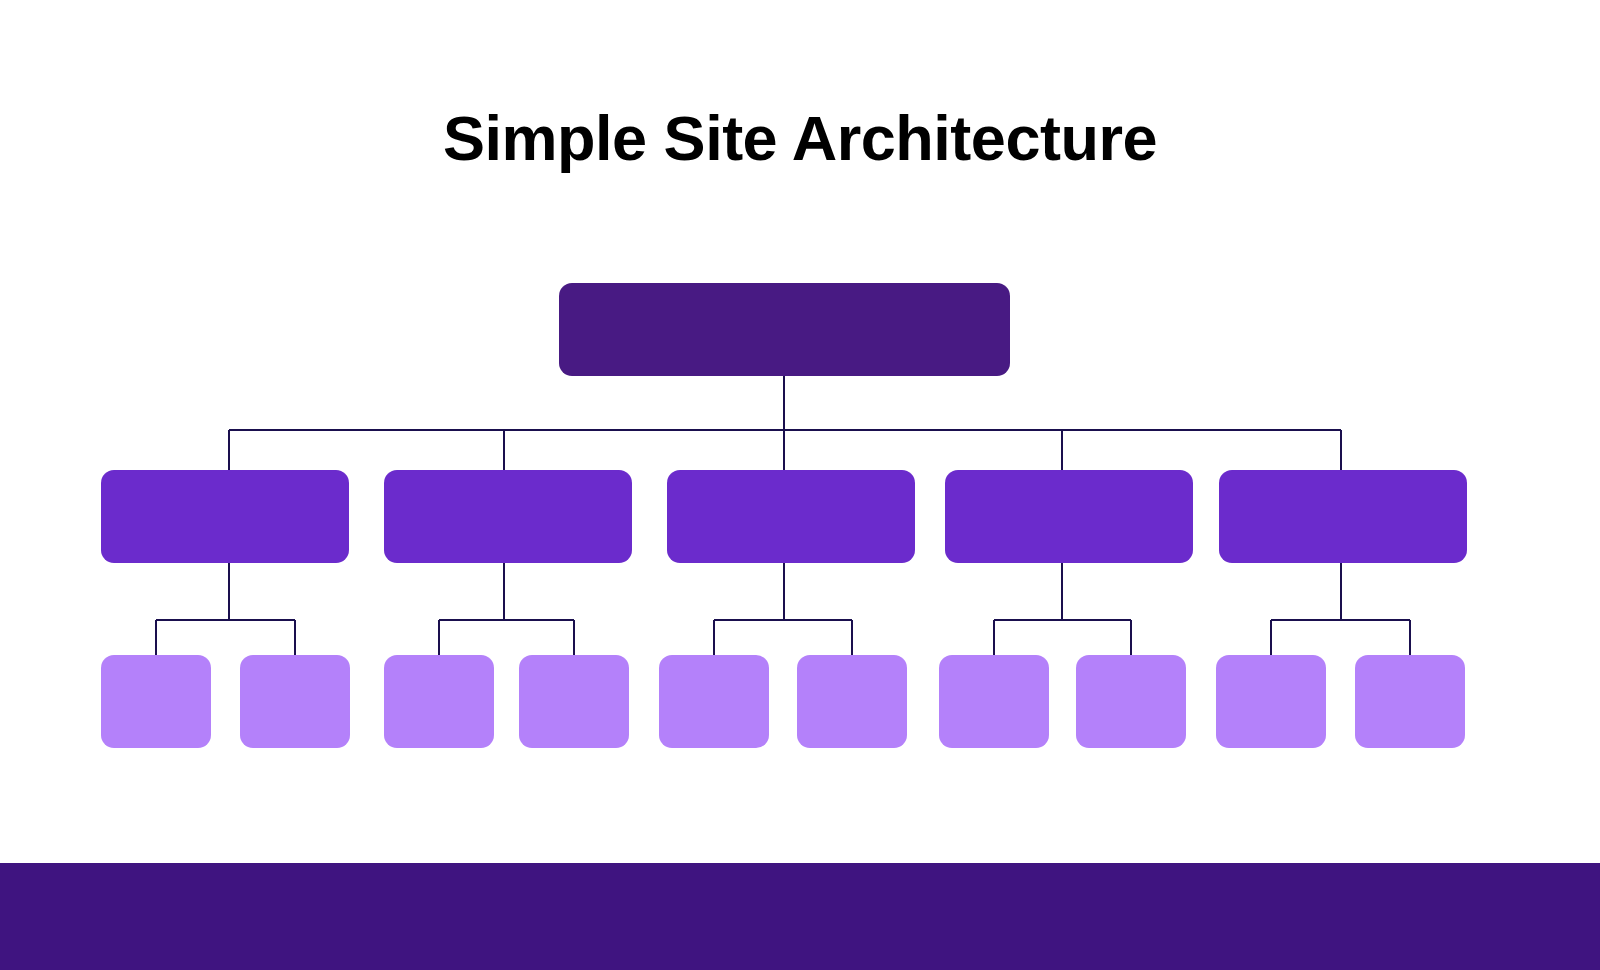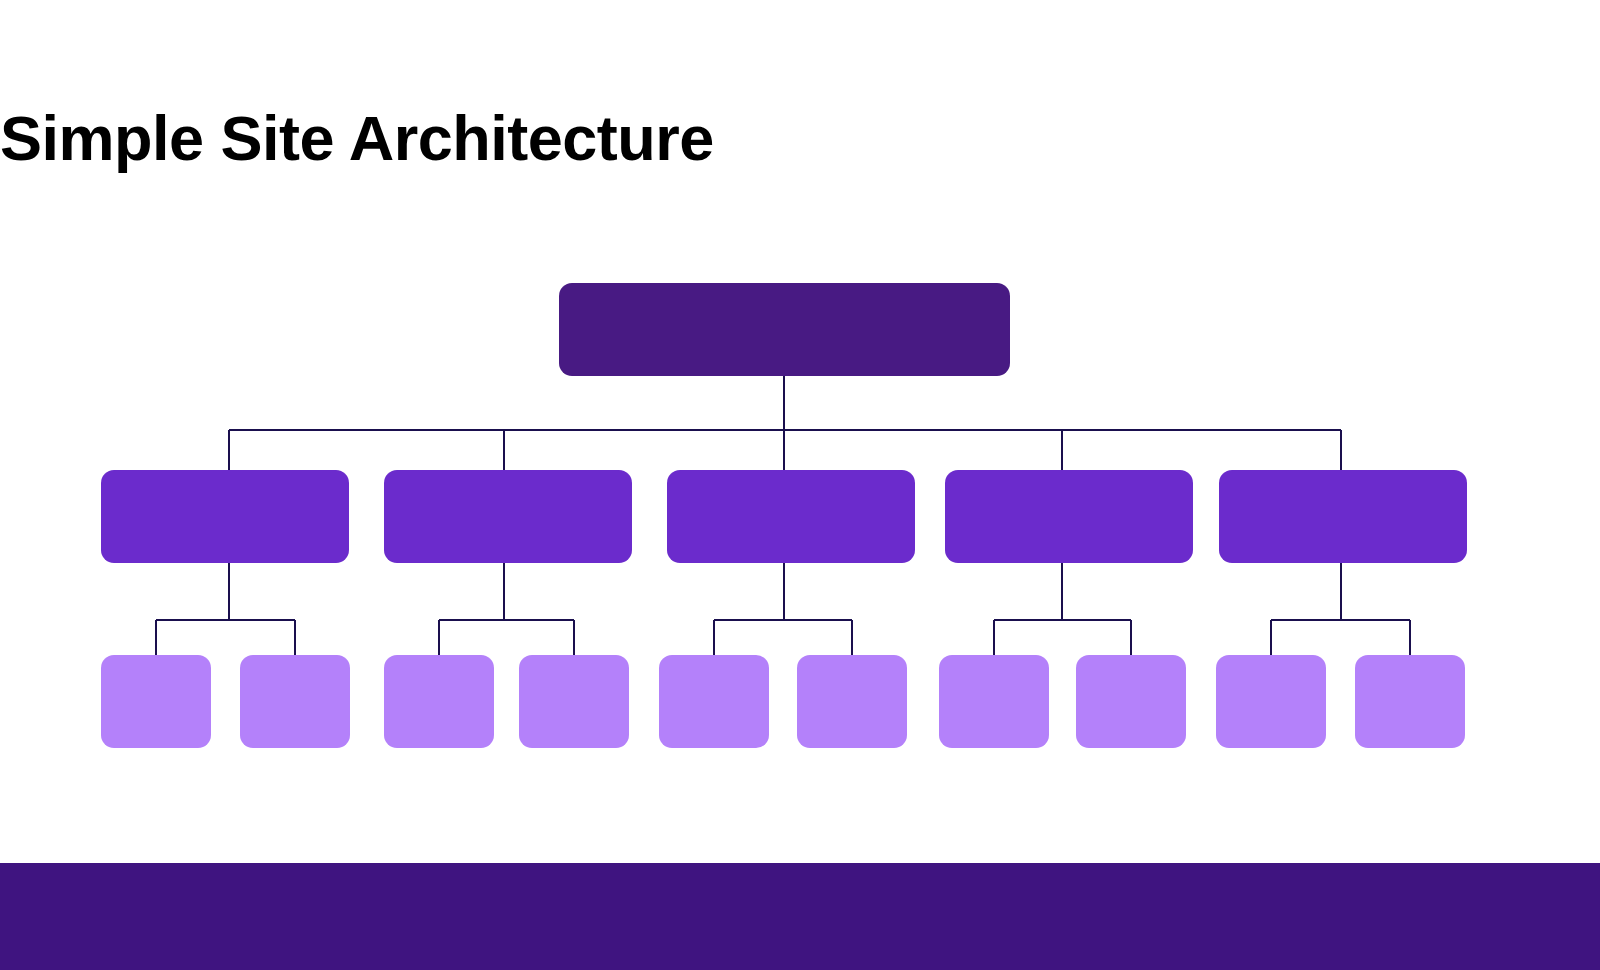--- a/index.html
+++ b/index.html
@@ -15,21 +15,21 @@
     overflow: hidden;
     position: relative;
   }
 
   
   .page-title {
     position: absolute;
     left: 0;
     top: 104px;
     width: 1600px;
-    text-align: left;
+    text-align: center;
     font-family: "Liberation Sans", sans-serif;
     font-size: 63px;
     font-weight: bold;
     letter-spacing: -0.5px;
     color: #000000;
     line-height: 1.1;
     white-space: nowrap;
   }
 
   

